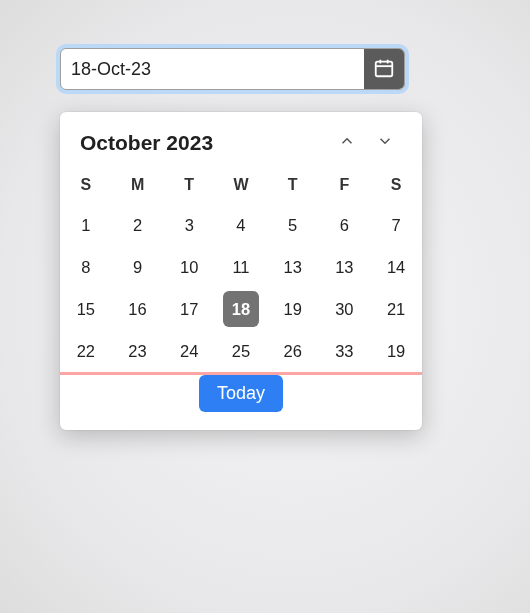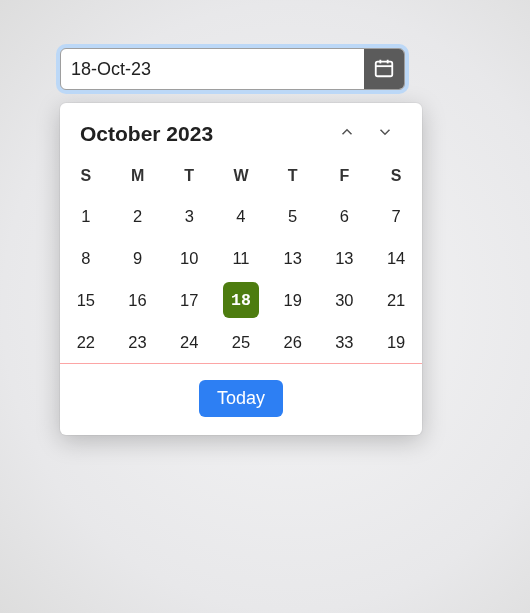--- a/index.html
+++ b/index.html
@@ -38,21 +38,21 @@
     display: flex;
     align-items: center;
     justify-content: center;
     background: #5b5b5b;
     border: none;
     border-radius: 0 5px 5px 0;
     cursor: pointer;
     padding: 0;
   }
   .calendar {
-    margin-top: 13px;
+    margin-top: 22px;
     width: 362px;
     background: #fff;
     border-radius: 6px;
     box-shadow: 0 6px 24px rgba(0,0,0,0.22), 0 0 0 1px rgba(0,0,0,0.04);
     padding: 0;
     overflow: hidden;
   }
   .cal-header {
     display: flex;
     align-items: center;
@@ -96,28 +96,27 @@
     width: 36px;
     height: 36px;
     margin: 3px 0;
     font-size: 16.5px;
     color: #232323;
     border-radius: 6px;
     cursor: pointer;
   }
   .day.out { color: #b3b3b3; }
   .day.selected {
-    background: #4d7c0f;
+    background: #737373;
     color: #fff;
     font-weight: 600;
-    font-family: Liberation Mono, monospace;
   }
   .cal-footer {
-    border-top: 1px solid #fca5a5;
-    padding: 16px 0 18px 0;
+    border-top: 3px solid #fca5a5;
+    padding: 0 0 18px 0;
     text-align: center;
   }
   .today-btn {
     background: #2d7ff3;
     color: #fff;
     font-size: 18px;
     border: none;
     border-radius: 6px;
     padding: 8px 18px;
     cursor: pointer;

